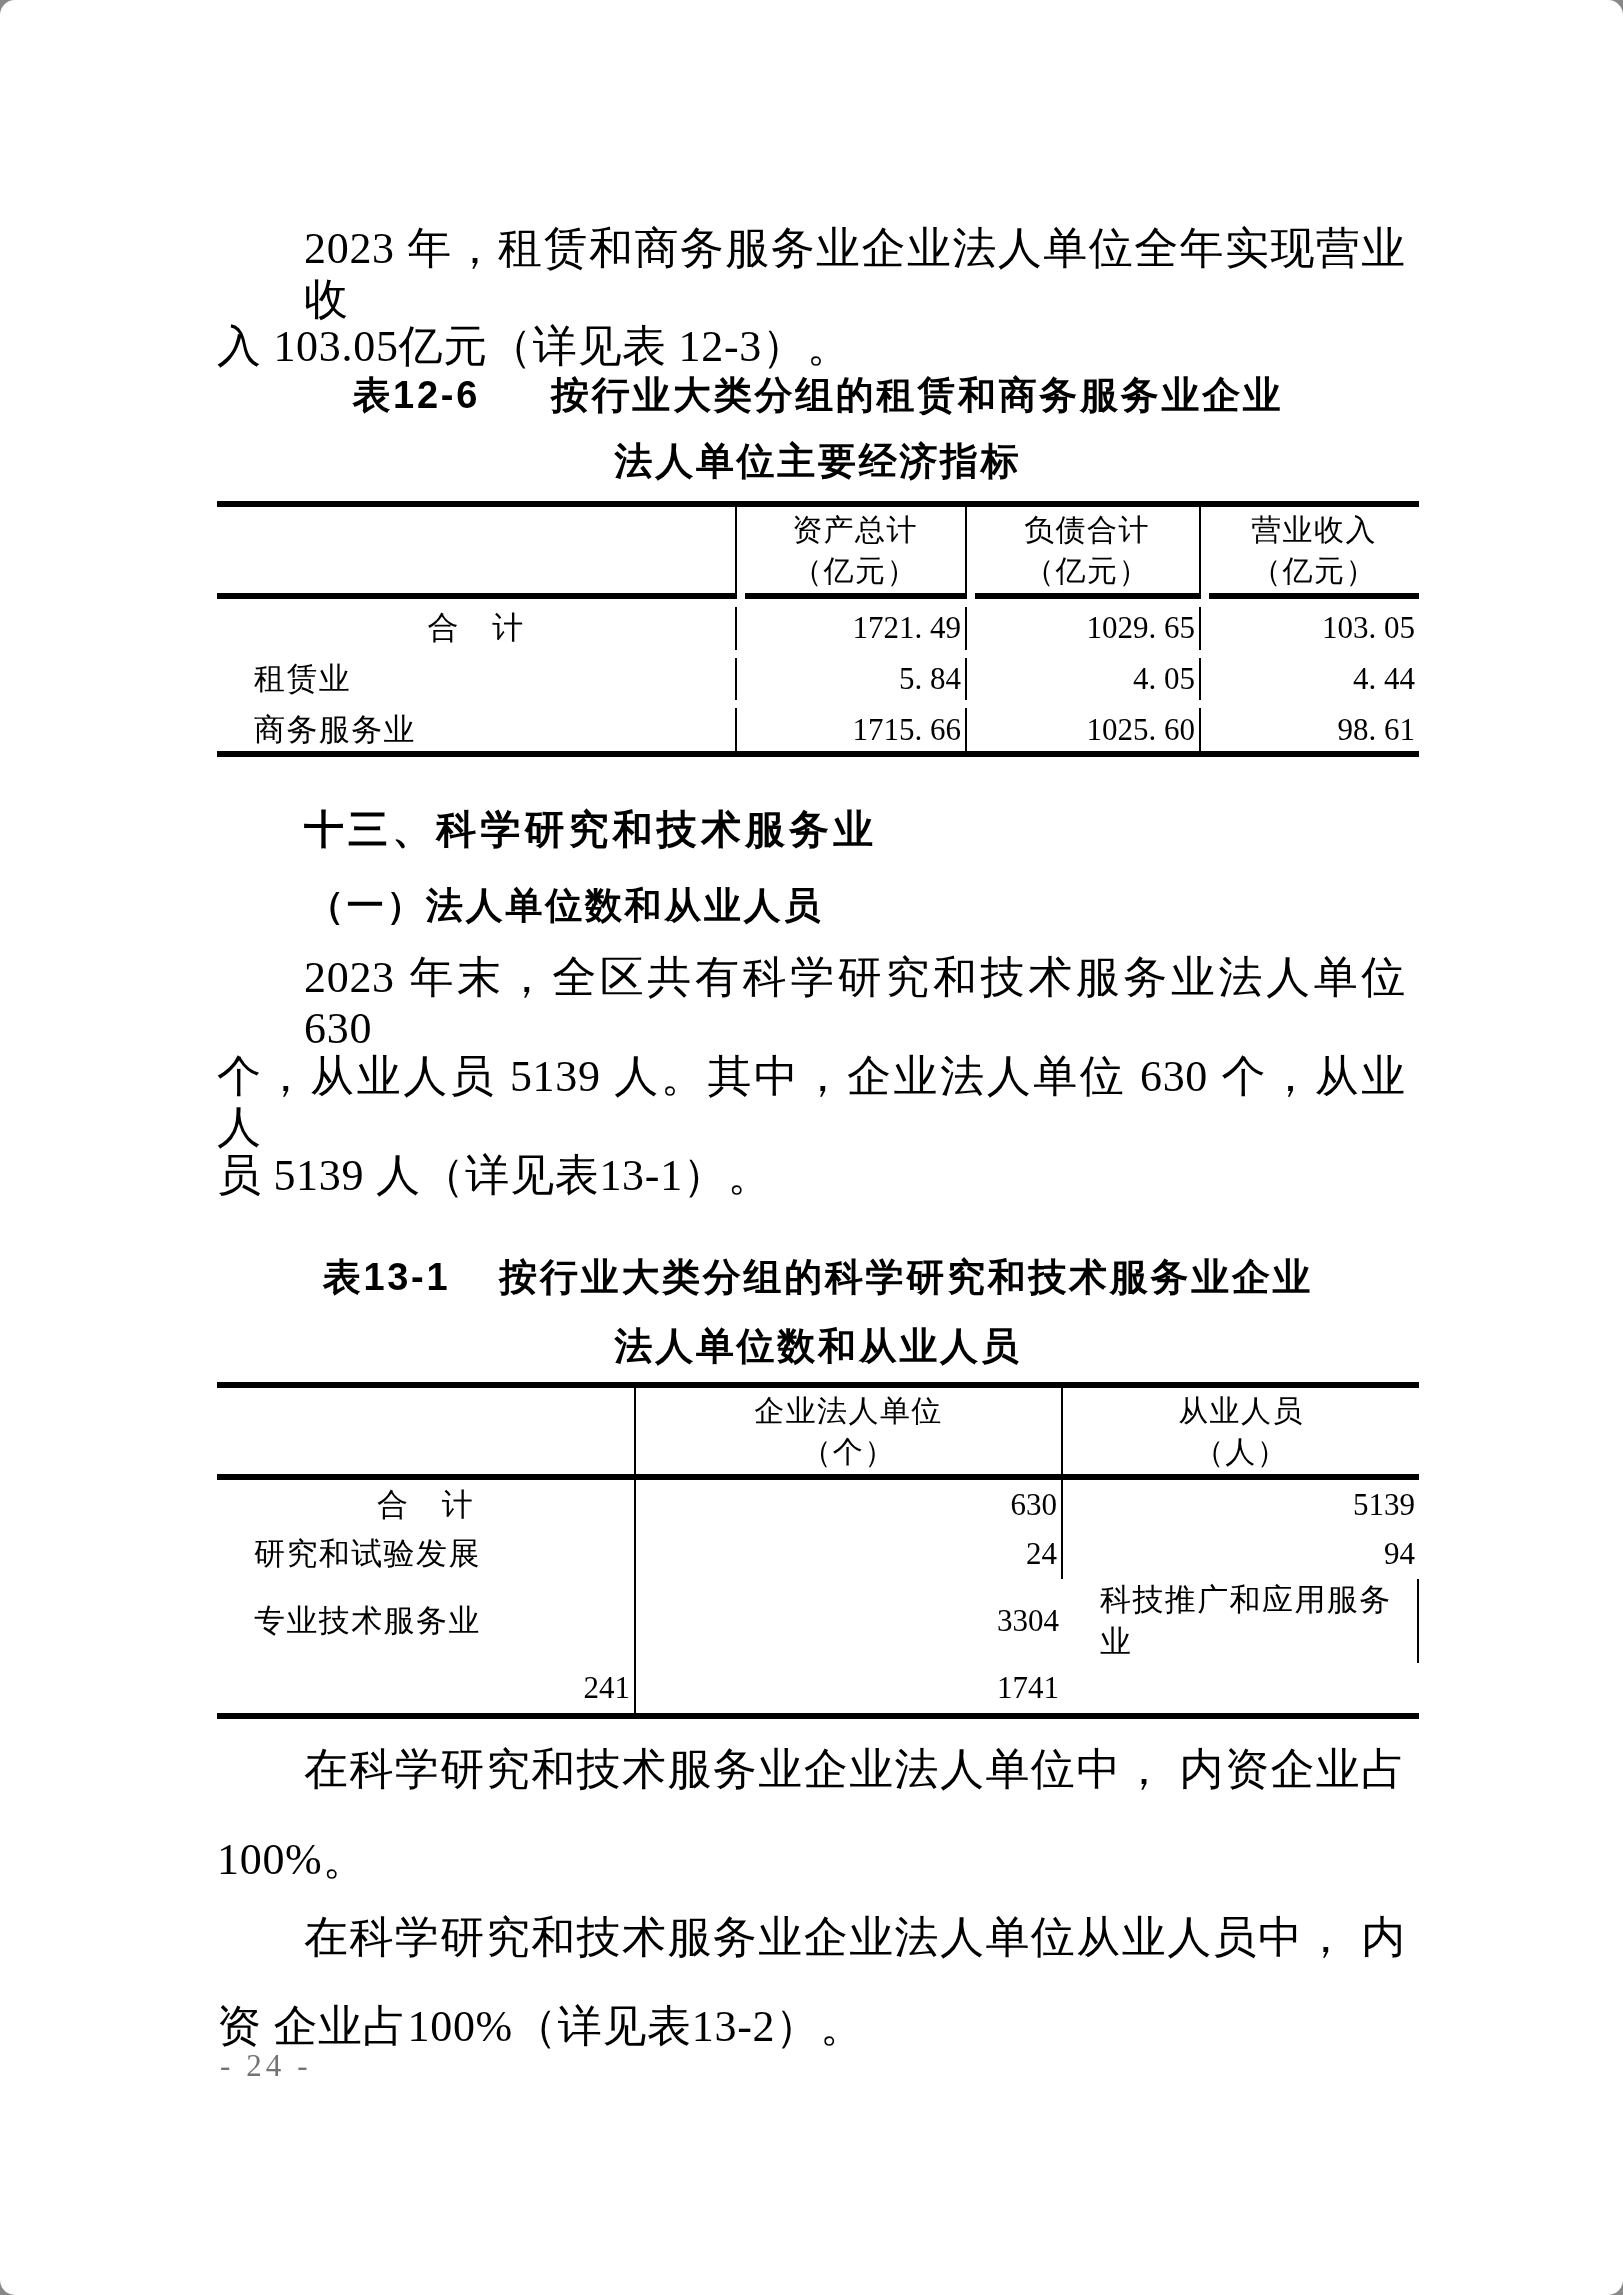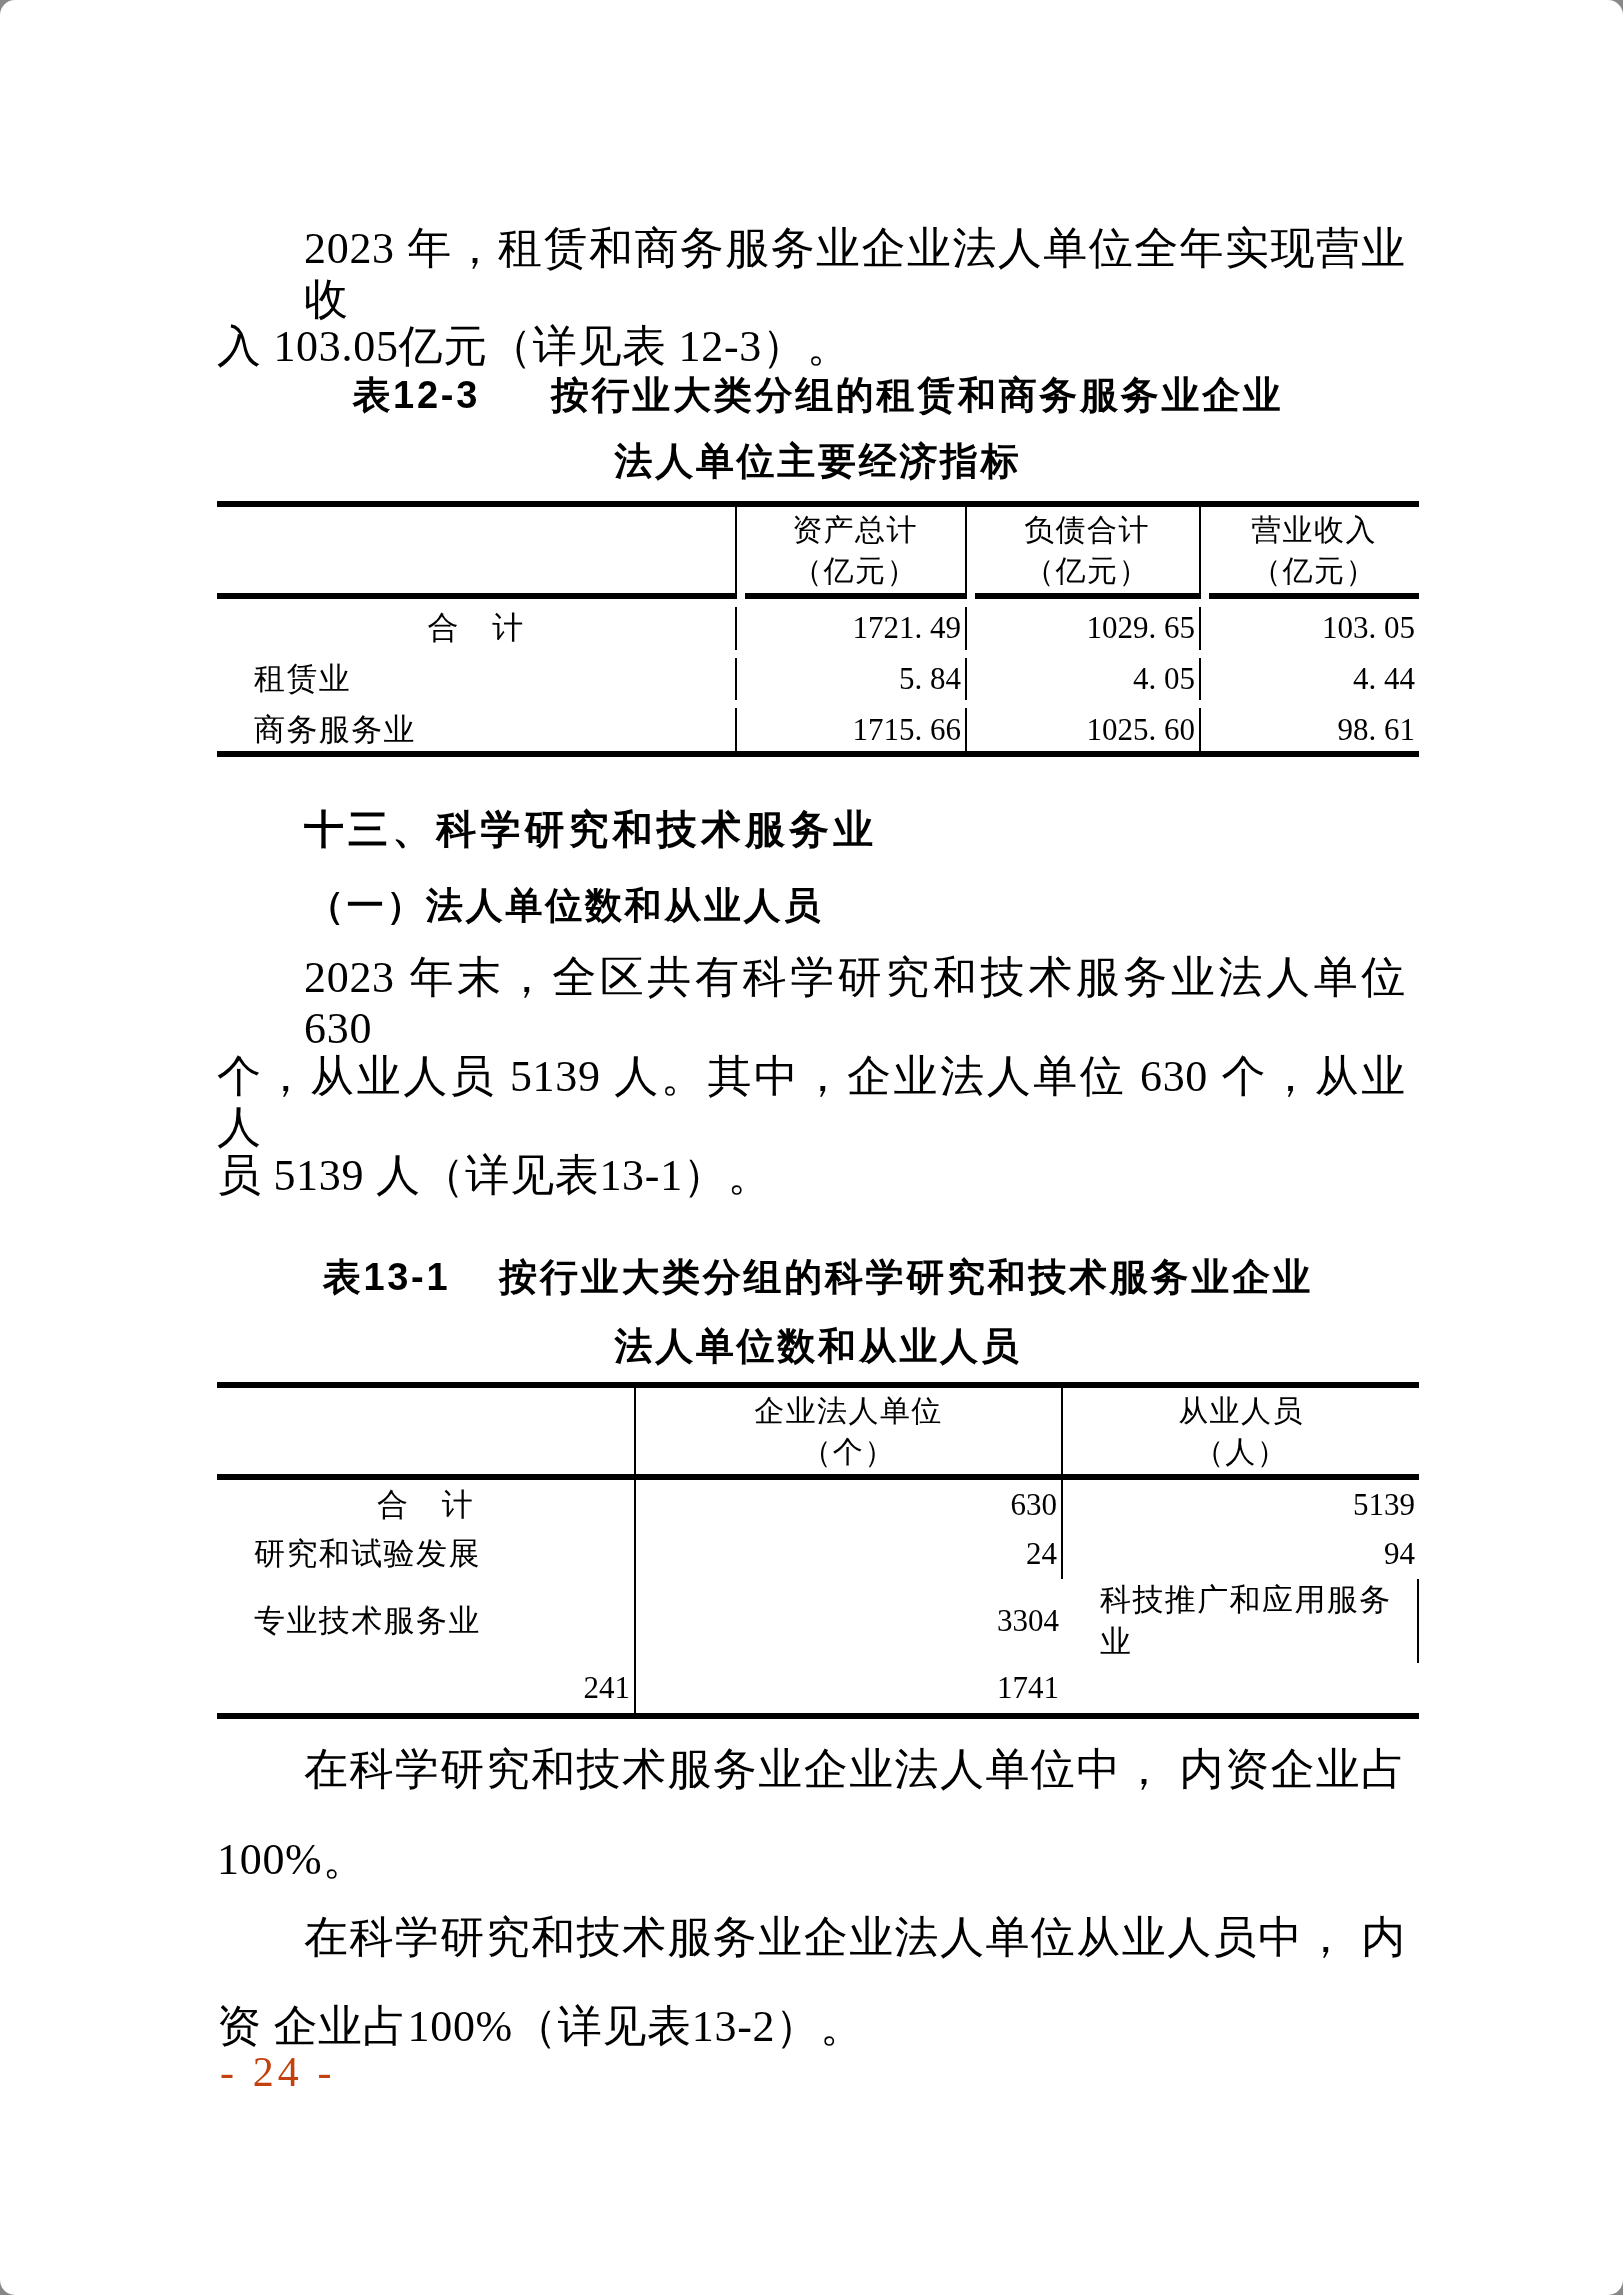--- a/index.html
+++ b/index.html
@@ -95,36 +95,36 @@
     line-height:41px;
     letter-spacing:1.4px;
     text-align:center;
   }
   .lbl{justify-content:flex-start;padding-left:37px;letter-spacing:1.4px;}
   .lbl-center{justify-content:center;letter-spacing:1.4px;}
   .num{justify-content:flex-end;padding-right:4px;font-size:31px;}
   .pagenum{
     position:absolute;
     left:220px;
-    font-size:42px;
+    font-size:31px;
     letter-spacing:4.1px;
-    color:#c2410c;
+    color:#737373;
     white-space:nowrap;
   }
 </style>
 </head>
 <body>
 
 <div class="page">
 
   <div class="bodyline just indent" style="top:224px;">2023 年，租赁和商务服务业企业法人单位全年实现营业收</div>
   <div class="bodyline" style="top:322px;">入 103.05亿元（详见表 12-3）。</div>
 
   <div class="tbl-title" style="top:370px;">
-    <span>表12-3</span>
+    <span>表12-6</span>
     <span class="gap-lg"></span>
     <span>按行业大类分组的租赁和商务服务业企业</span>
   </div>
   <div class="tbl-title" style="top:436px;">
     <span>法人单位主要经济指标</span>
   </div>
 
   <div class="stat-table t123" style="top:501px;height:256px;gap:8px;">
     <div class="cell hd vline"></div>
     <div class="cell hd vline">

